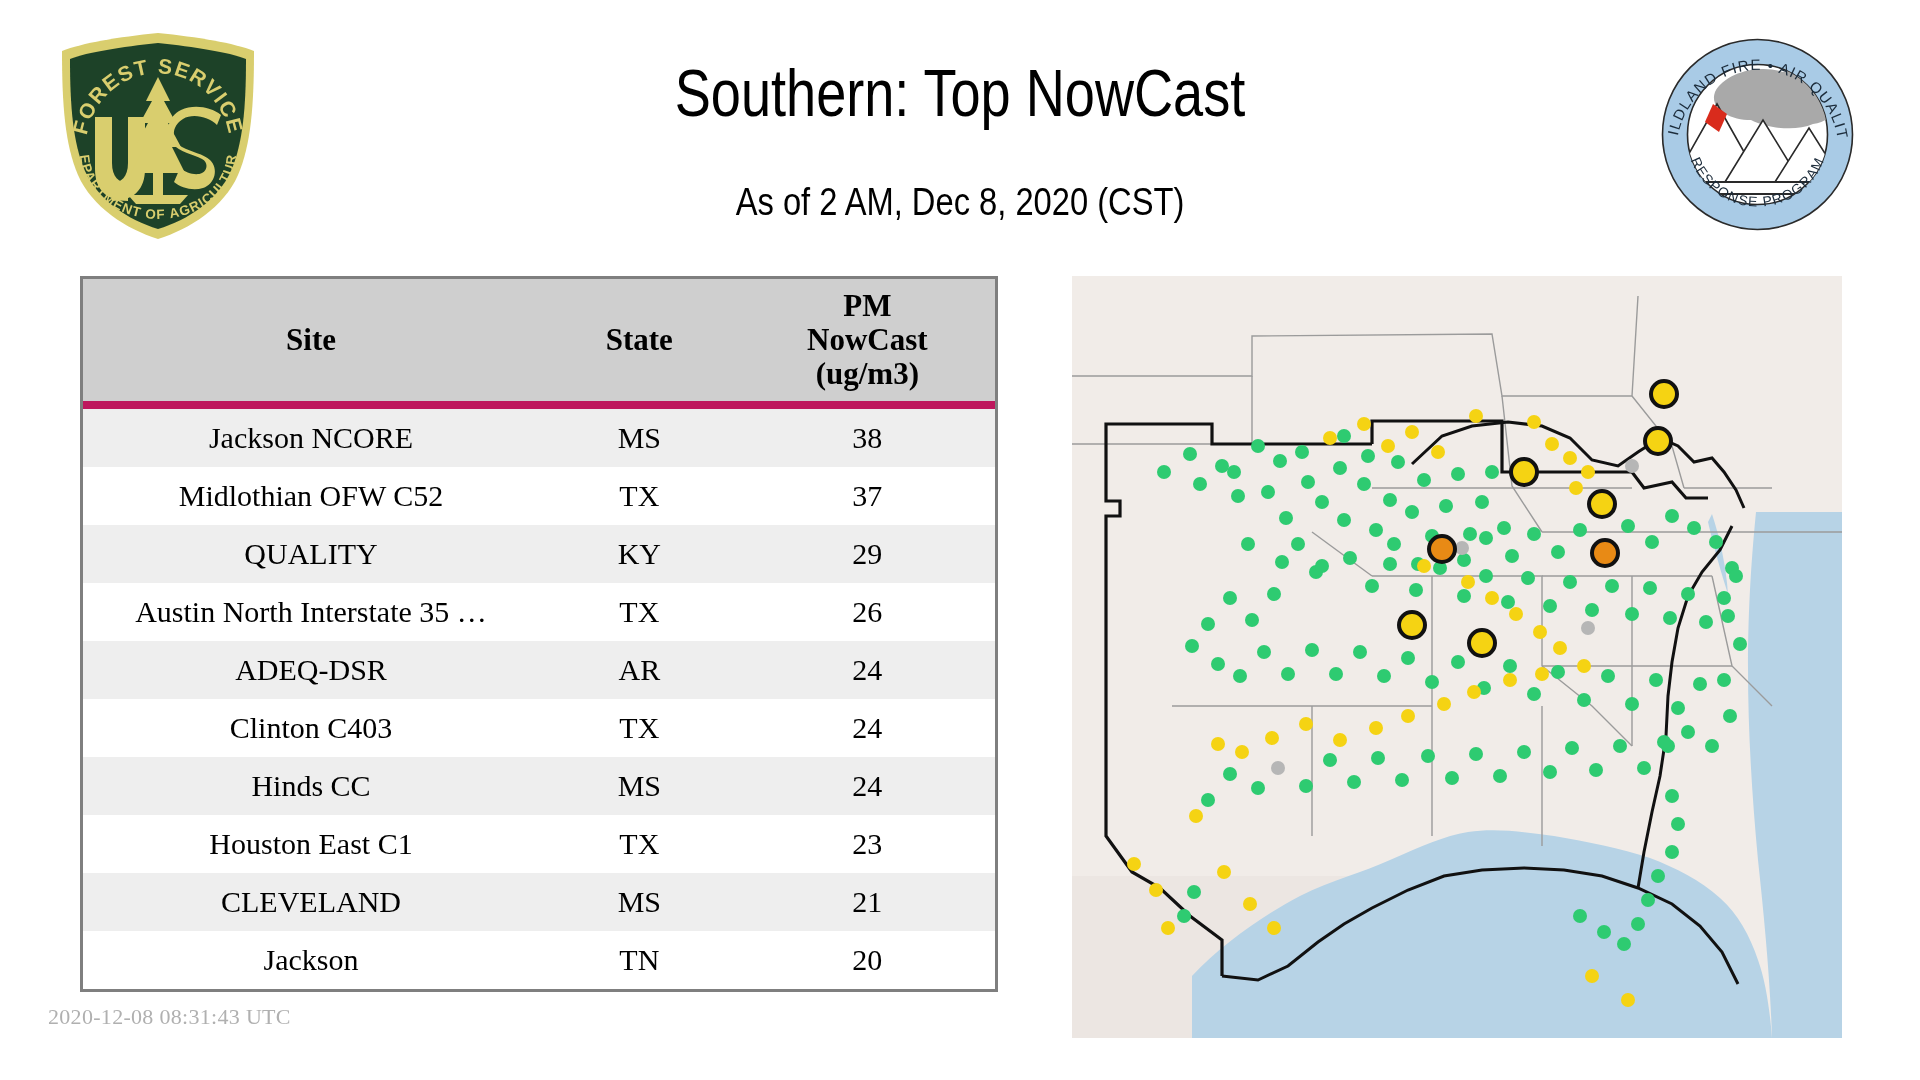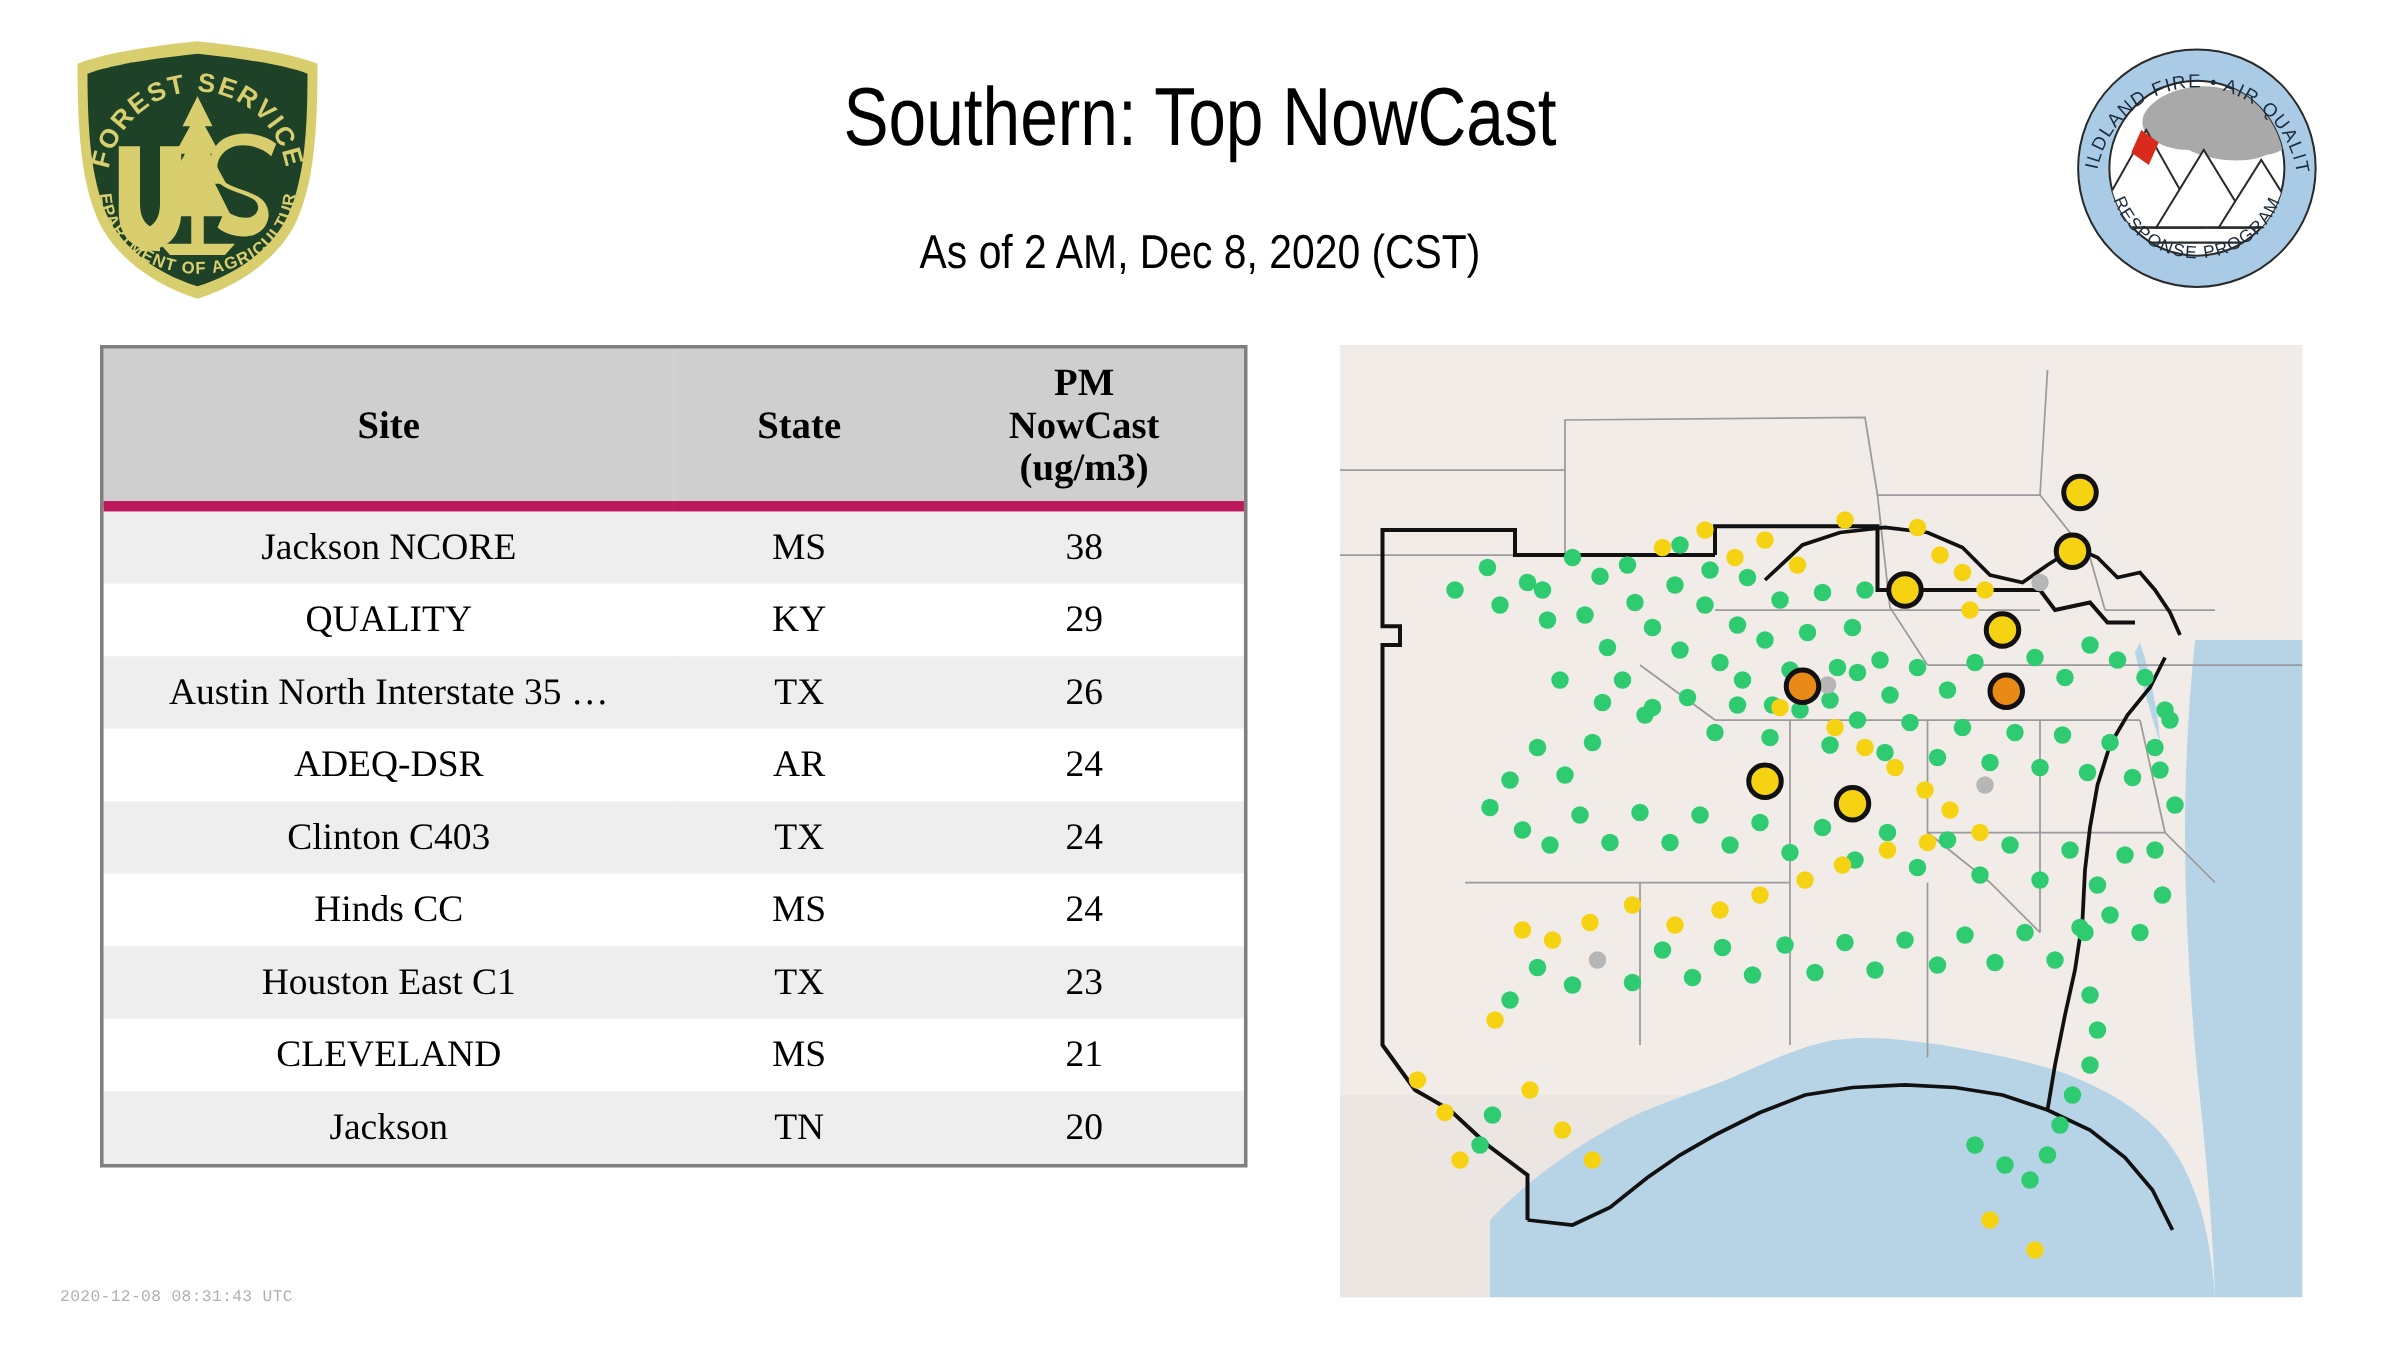--- a/index.html
+++ b/index.html
@@ -47,22 +47,22 @@
   tbody tr:nth-child(odd){background:#eeeeee;}
   tbody tr:nth-child(even){background:#ffffff;}
   
   #map-panel{
     position:absolute;left:1072px;top:276px;width:770px;height:762px;
     overflow:hidden;background:#f3efec;
   }
   #map-svg{display:block;width:770px;height:762px;}
   
   #footer-timestamp{
-    position:absolute;left:48px;top:1030px;font-size:13px;color:#b0b0b0;
-    font-family:Liberation Mono, monospace;letter-spacing:0.3px;
+    position:absolute;left:48px;top:1004px;font-size:22px;color:#b0b0b0;
+    font-family:Liberation Serif, serif;letter-spacing:0.3px;
   }
 </style>
 </head>
 <body>
 
 <div id="slide-header">
 
   <div id="usfs-logo">
     <svg viewBox="0 0 220 220" width="220" height="220" aria-hidden="true">
       <defs>
@@ -152,20 +152,25 @@
           <span>NowCast</span><br>
           <span>(ug/m3)</span>
         </th>
       </tr>
     </thead>
     <tbody id="table-body">
         <tr>
           <td>Jackson NCORE</td>
           <td>MS</td>
           <td>38</td>
+        </tr>
+        <tr>
+          <td>Midlothian OFW C52</td>
+          <td>TX</td>
+          <td>37</td>
         </tr>
         <tr>
           <td>QUALITY</td>
           <td>KY</td>
           <td>29</td>
         </tr>
         <tr>
           <td>Austin North Interstate 35 …</td>
           <td>TX</td>
           <td>26</td>

